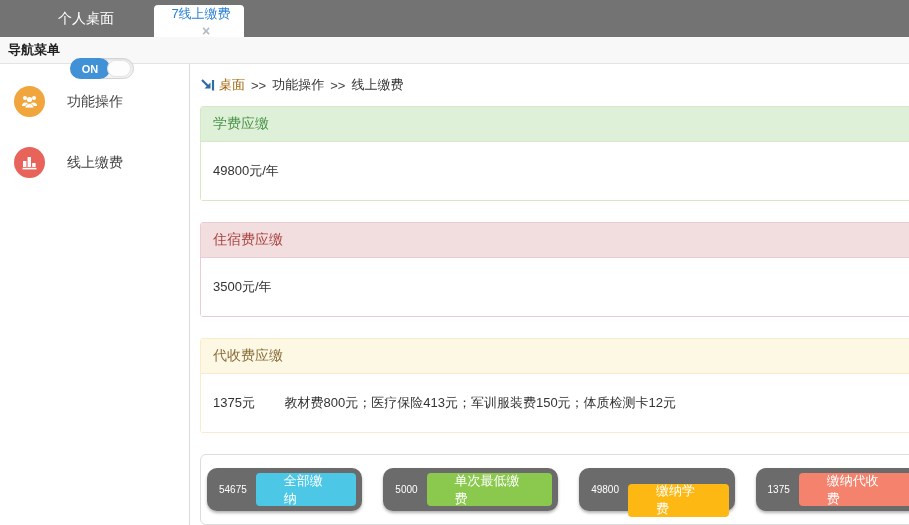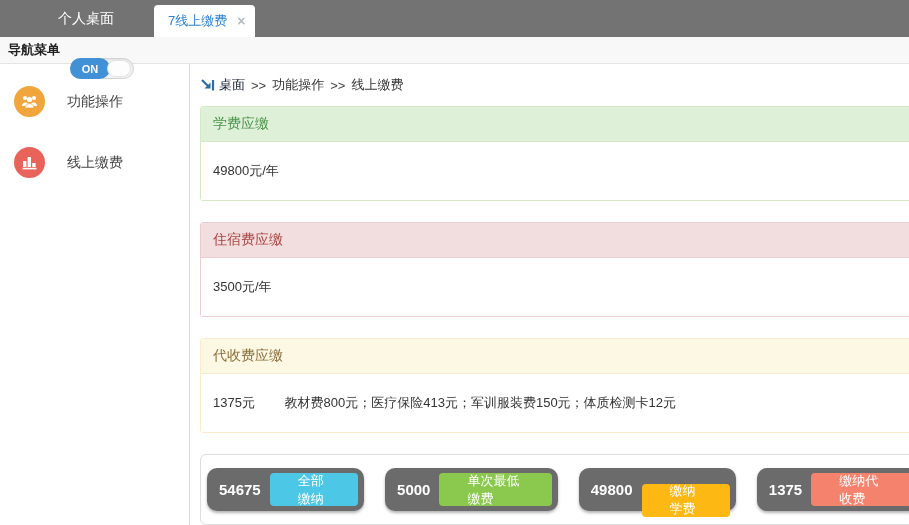--- a/index.html
+++ b/index.html
@@ -5,21 +5,21 @@
   * { margin: 0; padding: 0; box-sizing: border-box; }
   html,body { width: 909px; height: 525px; overflow: hidden; background: #fff;
     font-family: "Liberation Sans", "DejaVu Sans", sans-serif; }
 
   
   .topbar { height: 37px; background: #737373; display: flex; align-items: flex-end; }
   .tab-inactive { color: #fff; font-size: 14px; padding: 0 20px; margin-left: 38px;
     height: 37px; display: flex; align-items: center; cursor: pointer; }
   .tab-active { background: #fff; border-radius: 4px 4px 0 0; margin-left: 20px;
     height: 32px; display: flex; align-items: center; padding: 0 10px 0 14px;
-    color: #2a82d4; font-size: 13px; min-width: 90px; }
+    color: #2a82d4; font-size: 13px; min-width: 90px; flex-direction: column; }
   .tab-close { color: #b3bac1; font-size: 14px; margin-left: 10px; font-weight: bold; cursor: pointer; }
 
   
   .navrow { height: 27px; background: #f8f8f8; border-bottom: 1px solid #e4e4e4;
     display: flex; align-items: center; }
   .navrow-label { font-size: 13px; font-weight: bold; color: #222; margin-left: 8px; }
   .toggle { position: relative; width: 64px; height: 21px; margin-left: 10px;
     border: 1px solid #d3d3d3; border-radius: 11px; background: #f2f2f2; cursor: pointer;
     box-shadow: inset 0 1px 2px rgba(0,0,0,0.08); margin-top: 37px; }
   .toggle-on { position: absolute; left: -1px; top: -1px; width: 40px; height: 21px;
@@ -33,42 +33,42 @@
   .sidebar { width: 190px; border-right: 1px solid #dcdcdc; padding-top: 12px; background: #fff; flex-shrink: 0; }
   .side-item { display: flex; align-items: center; padding: 10px 0 10px 14px; cursor: pointer; margin-bottom: 10px; }
   .side-icon { width: 31px; height: 31px; border-radius: 50%; display: flex;
     align-items: center; justify-content: center; flex-shrink: 0; }
   .side-label { font-size: 14px; color: #444; margin-left: 22px; }
 
   .main { flex: 1; padding: 12px 0 0 10px; overflow: hidden; }
 
   
   .breadcrumb { display: flex; align-items: center; font-size: 13px; color: #333; margin-bottom: 12px; }
-  .crumb-home { color: #0f172a; margin-left: 4px; cursor: pointer; }
+  .crumb-home { color: #a16207; margin-left: 4px; cursor: pointer; }
   .crumb-sep { margin: 0 6px; color: #444; }
 
   
   .panel { width: 740px; border: 1px solid #ddd; border-radius: 3px; margin-bottom: 21px; background: #fff; }
   .panel-heading { padding: 8px 12px; font-size: 14px; border-bottom: 1px solid transparent;
     border-radius: 2px 2px 0 0; }
   .panel-body { padding: 20px 12px; font-size: 13px; color: #333; background: #fff; }
   .panel.success { border-color: #d6e9c6; }
   .panel.success .panel-heading { background: #dff0d8; color: #4a934a; border-color: #d6e9c6; }
   .panel.danger { border-color: #ebccd1; }
   .panel.danger .panel-heading { background: #f2dede; color: #a94442; border-color: #ebccd1; }
   .panel.warning { border-color: #faebcc; }
   .panel.warning .panel-heading { background: #fcf8e3; color: #8a6d3b; border-color: #faebcc; }
   .fee-detail { margin-left: 26px; }
 
   
   .btn-panel { width: 740px; border: 1px solid #ddd; border-radius: 6px; padding: 13px 0 13px 6px;
     display: flex; align-items: center; margin-bottom: 20px; }
   .pay-btn { display: flex; align-items: center; background: #6b6b6b; border-radius: 10px;
     height: 43px; margin-right: 21px; cursor: pointer; box-shadow: 0 2px 3px rgba(0,0,0,0.3); }
-  .pay-amount { color: #fff; font-size: 15px; font-weight: bold; padding: 0 9px 0 12px; }
+  .pay-amount { color: #fff; font-size: 10px; font-weight: normal; padding: 0 9px 0 12px; }
   .pay-label { height: 33px; border-radius: 4px; margin-right: 6px; display: flex;
     align-items: center; justify-content: center; color: #fff; font-size: 13px; padding: 0 28px; }
 
   svg { display: block; }
 </style>
 </head>
 <body>
 
 <div class="topbar">
   <div class="tab-inactive">

